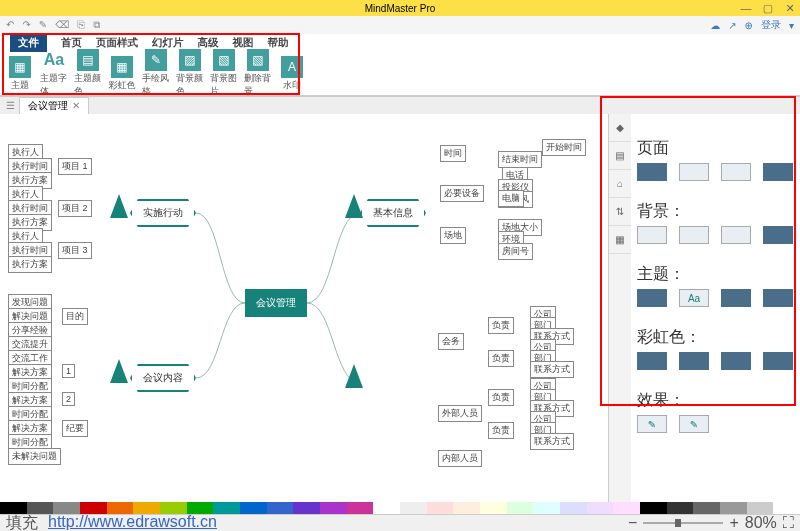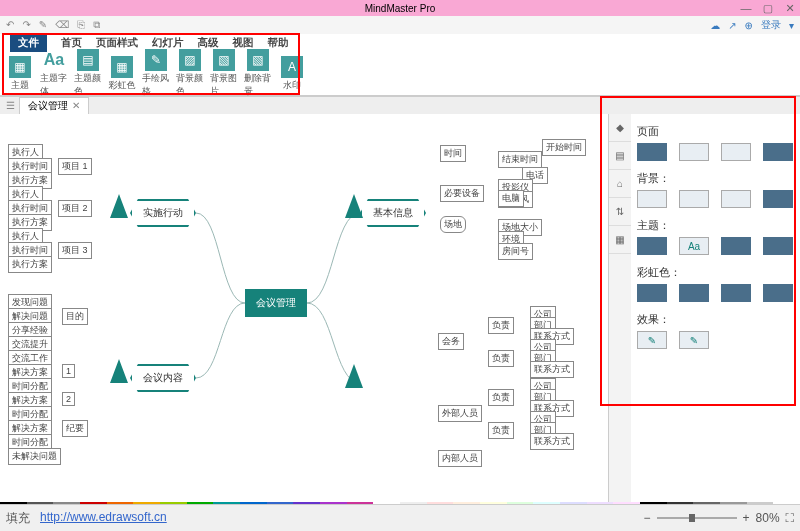--- a/index.html
+++ b/index.html
@@ -1,46 +1,46 @@
 <!DOCTYPE html>
 <html><head>
 <meta charset="utf-8">
 <style>
 * { margin: 0; padding: 0; box-sizing: border-box; font-family: "Microsoft YaHei", sans-serif; }
 body { width: 800px; height: 531px; background: #fff; font-size: 10px; overflow: hidden; position: relative; }
-.titlebar { height: 16px; display: flex; align-items: center; justify-content: center; background: #f9a8d4; position: relative; font-size: 10px; }
+.titlebar { height: 16px; display: flex; align-items: center; justify-content: center; background: #fde047; position: relative; font-size: 10px; }
 .titlebar .ctrls { position: absolute; right: 4px; top: 2px; display: flex; gap: 10px; font-size: 11px; color: #666; }
 .titlebar .ctrls span { width: 12px; text-align: center; }
 .topstrip { height: 18px; background: #f5f5f5; display: flex; justify-content: space-between; align-items: center; padding: 0 6px; font-size: 10px; }
 .topstrip .left { display: flex; gap: 8px; }
 .topstrip .left span { color: #888; }
 .tabs { height: 18px; background: #fff; display: flex; align-items: center; gap: 14px; padding-left: 10px; font-size: 10.5px; border-bottom: 0; }
 .tabs .tab { color: #444; font-weight: bold; }
 .tabs .tab.active { background: #1a4d80; color: #fff; padding: 2px 8px; }
 .ribbon { height: 44px; background: #fff; border-bottom: 1px solid #ccc; display: flex; align-items: center; gap: 6px; padding: 2px 6px; }
 .rbtn { width: 28px; display: flex; flex-direction: column; align-items: center; justify-content: center; gap: 1px; font-size: 9px; color: #555; }
 .rbtn .ic { width: 22px; height: 22px; background: #439e9e; display: flex; align-items: center; justify-content: center; color: #fff; font-size: 12px; }
 .rbtn.aa .ic { background: none; color: #439e9e; font-size: 16px; font-weight: bold; }
 .tabbar { height: 18px; background: #eee; display: flex; align-items: center; padding-left: 6px; font-size: 10px; border-top: 1px solid #ccc; }
 .tabbar .doc { background: #fff; border: 1px solid #ccc; padding: 1px 8px; display: flex; align-items: center; gap: 4px; }
 .main { position: relative; height: 390px; display: flex; }
 .canvas { flex: 1; background: #fff; position: relative; overflow: hidden; }
 .sidepanel { width: 192px; border-left: 1px solid #ccc; background: #fff; display: flex; font-size: 10px; }
 .sidetabs { width: 22px; background: #f3f3f3; display: flex; flex-direction: column; }
 .sidetabs div { height: 28px; display: flex; align-items: center; justify-content: center; border-bottom: 1px solid #ddd; color: #666; }
 .sidebody { flex: 1; padding: 4px 6px; }
-.sidebody h { display: block; font-size: 11px; margin: 6px 0 4px; color: #333; }
+.sidebody h { display: block; font-size: 16px; margin: 20px 0 4px; color: #333; }
 .srow { display: flex; gap: 12px; margin: 4px 0 10px; }
 .sitem { width: 30px; height: 18px; background: #4a6e8a; }
 .sitem.lt { background: #e8eef3; border: 1px solid #aaa; }
 .node { position: absolute; border: 1px solid #888; background: #fff; font-size: 9px; padding: 1px 3px; color: #444; white-space: nowrap; }
 .center-node { position: absolute; width: 62px; height: 28px; background: #16827a; color: #fff; display: flex; align-items: center; justify-content: center; font-size: 10px; }
 .hex { position: absolute; width: 66px; height: 28px; display: flex; align-items: center; justify-content: center; font-size: 10px; color: #333; }
 .hex::before { content: ""; position: absolute; inset: 0; border: 2px solid #16827a; clip-path: polygon(12% 0, 88% 0, 100% 50%, 88% 100%, 12% 100%, 0 50%); }
-.statusbar { position: absolute; left: 0; right: 0; bottom: 0; height: 27px; background: #f0f0f0; border-top: 1px solid #ccc; display: flex; align-items: center; justify-content: space-between; padding: 0 6px; font-size: 12px; color: #555; }
+.statusbar { position: absolute; left: 0; right: 0; bottom: 0; height: 17px; background: #f0f0f0; border-top: 1px solid #ccc; display: flex; align-items: center; justify-content: space-between; padding: 0 6px; font-size: 16px; color: #555; }
 .palette { position: absolute; left: 0; right: 0; bottom: 17px; height: 12px; display: flex; }
 .palette span { flex: 1; }
 .hl-red { position: absolute; border: 2px solid red; pointer-events: none; }
 .zoom { display: flex; align-items: center; gap: 6px; }
 .zoom .track { width: 80px; height: 2px; background: #aaa; position: relative; }
 .zoom .track::after { content: ""; position: absolute; left: 40%; top: -3px; width: 6px; height: 8px; background: #666; }
 svg.wires { position: absolute; inset: 0; width: 100%; height: 100%; }
 svg.wires path { stroke: #9bb8b5; stroke-width: 1; fill: none; }
 </style>
 </head>
@@ -171,25 +171,25 @@
       <div class="node" style="left: 62px; top: 278px;">2</div>
       <div class="node" style="left: 8px; top: 292px;">时间分配</div>
       <div class="node" style="left: 8px; top: 306px;">解决方案</div>
       <div class="node" style="left: 62px; top: 306px;">纪要</div>
       <div class="node" style="left: 8px; top: 320px;">时间分配</div>
       <div class="node" style="left: 8px; top: 334px;">未解决问题</div>
       <div class="node" style="left: 440px; top: 31px;">时间</div>
       <div class="node" style="left: 498px; top: 25px; margin-left: 44px;">开始时间</div>
       <div class="node" style="left: 498px; top: 37px;">结束时间</div>
       <div class="node" style="left: 440px; top: 71px;">必要设备</div>
-      <div class="node" style="left: 522px; top: 53px;">电话</div>
+      <div class="node" style="left: 502px; top: 53px;">电话</div>
       <div class="node" style="left: 498px; top: 65px;">投影仪</div>
       <div class="node" style="left: 498px; top: 77px;">麦克风</div>
       <div class="node" style="left: 498px; top: 76px;">电脑</div>
-      <div class="node" style="left: 440px; top: 102px; border-radius: 6px;">场地</div>
+      <div class="node" style="left: 440px; top: 113px;">场地</div>
       <div class="node" style="left: 498px; top: 105px;">场地大小</div>
       <div class="node" style="left: 498px; top: 117px;">环境</div>
       <div class="node" style="left: 498px; top: 129px;">房间号</div>
       <div class="node" style="left: 488px; top: 203px;">负责</div>
       <div class="node" style="left: 530px; top: 192px;">公司</div>
       <div class="node" style="left: 530px; top: 203px;">部门</div>
       <div class="node" style="left: 530px; top: 214px;">联系方式</div>
       <div class="node" style="left: 488px; top: 236px;">负责</div>
       <div class="node" style="left: 530px; top: 225px;">公司</div>
       <div class="node" style="left: 530px; top: 236px;">部门</div>

